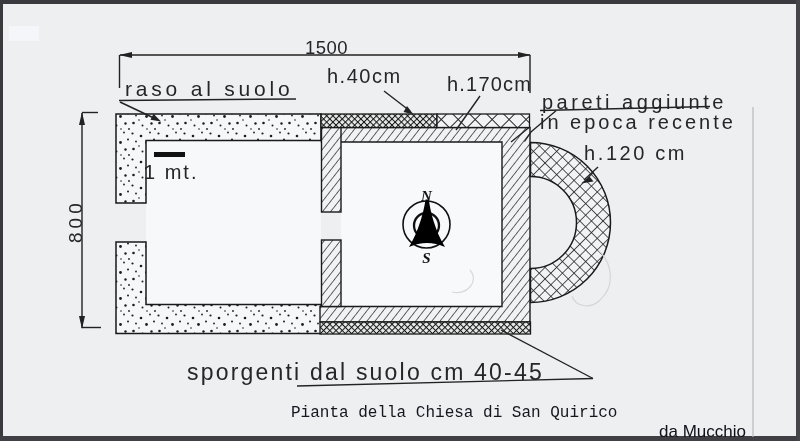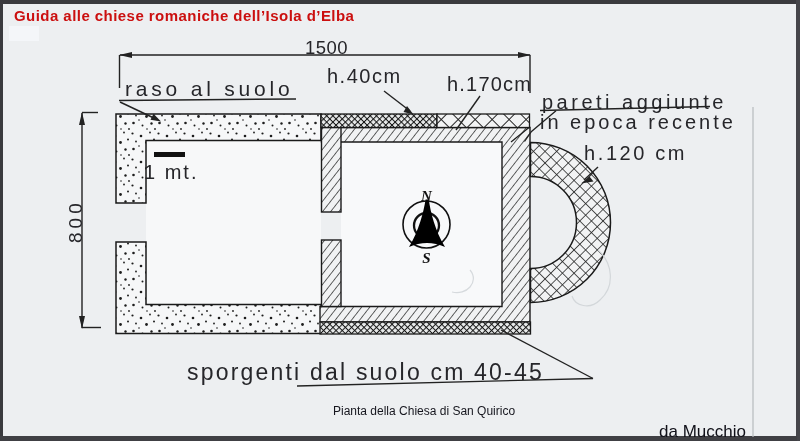--- a/index.html
+++ b/index.html
@@ -16,21 +16,20 @@
   <div class="abs" style="left:0;top:0;width:3px;height:438px;background:#3a3a3e;"></div>
 
   <div class="abs" style="left:795.5px;top:0;width:4.5px;height:441px;background:#45454a;"></div>
 
   <div class="abs" style="left:0;top:436px;width:797px;height:4.5px;background:#404044;"></div>
 
   <div class="abs" style="left:0;top:440.5px;width:800px;height:2px;background:#ffffff;"></div>
 
   <div class="abs" style="left:9px;top:26px;width:30px;height:15px;background:#f4f6f9;"></div>
 
-  <div class="abs" style="left:14px;top:7px;font-weight:bold;font-size:15px;letter-spacing:0.45px;color:#cb0f0f;">Guida alle chiese romaniche dell’Isola d’Elba</div>
 
   <svg class="abs" style="left:0;top:0;" width="800" height="442" viewBox="0 0 800 442">
     <defs>
       <pattern id="stip" width="26" height="26" patternUnits="userSpaceOnUse">
         <rect width="26" height="26" fill="#f6f7f8"></rect>
         <circle cx="2.5" cy="3.5" r="1.1" fill="#1d1d1d"></circle>
         <circle cx="11" cy="6" r="1.3" fill="#1d1d1d"></circle>
         <circle cx="20" cy="2.5" r="0.9" fill="#1d1d1d"></circle>
         <circle cx="6" cy="11.5" r="0.9" fill="#1d1d1d"></circle>
         <circle cx="16.5" cy="12.5" r="1.4" fill="#1d1d1d"></circle>
@@ -166,16 +165,16 @@
 
     <line x1="593" y1="378.5" x2="501" y2="330" stroke="#222" stroke-width="1.4"></line>
 
     <path d="M598 250 C612 262 616 286 600 300 C590 310 575 306 572 296" fill="none" stroke="#d3d7da" stroke-width="1.2"></path>
 
     <path d="M470 270 C480 282 466 296 452 292" fill="none" stroke="#d6dadd" stroke-width="1.2"></path>
 
     <line x1="753" y1="107" x2="753" y2="437" stroke="#b6babe" stroke-width="1.2"></line>
   </svg>
 
-  <div class="abs" style="left:291px;top:404px;font-family:Liberation Sans, sans-serif;font-size:12px;color:#16161e;margin-left:42px;">Pianta della Chiesa di San Quirico</div>
+  <div class="abs" style="left:291px;top:404px;font-family:Liberation Mono, monospace;font-size:16px;color:#16161e;">Pianta della Chiesa di San Quirico</div>
 
   <div class="abs" style="left:659px;top:422px;font-size:17px;color:#101018;">da Mucchio Selvaggio</div>
 </div>
 
 </body></html>

